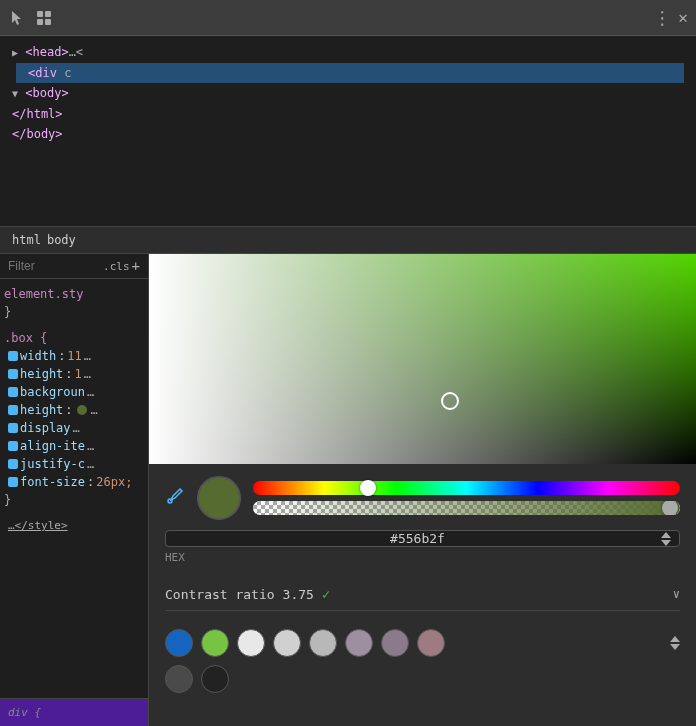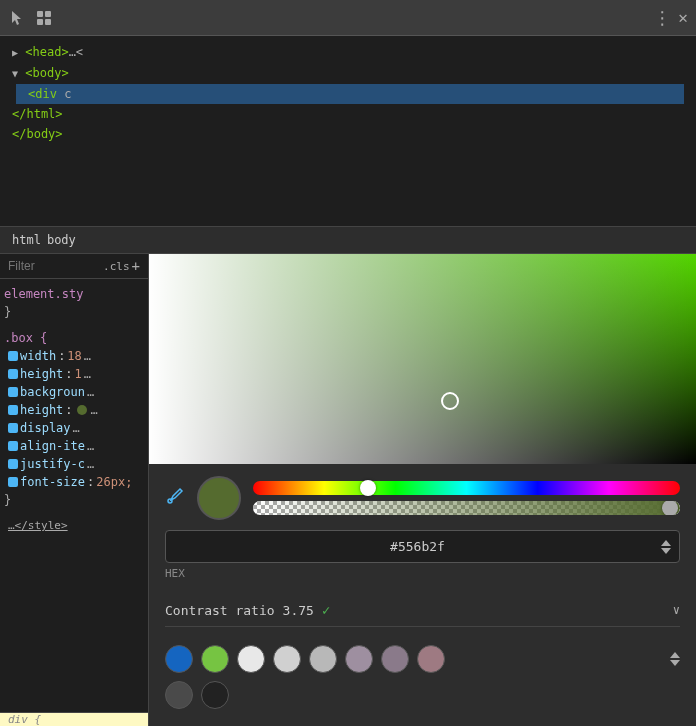--- a/index.html
+++ b/index.html
@@ -63,21 +63,21 @@
       flex-shrink: 0;
       height: 190px;
       overflow: hidden;
       position: relative;
     }
     .dom-line {
       line-height: 20px;
       white-space: nowrap;
       overflow: hidden;
     }
-    .dom-tag { color: #84cc16; }
+    .dom-tag { color: #f0abfc; }
     .dom-arrow { color: #aaa; font-size: 10px; }
     .dom-selected {
       background: #264f78;
       display: inline-block;
       width: calc(100% + 24px);
       margin-left: -12px;
       padding-left: 12px;
     }
 
     
@@ -190,25 +190,25 @@
       border-radius: 2px;
       flex-shrink: 0;
     }
     .style-prop { color: #9cdcfe; }
     .style-colon { color: #ccc; }
     .style-val { color: #ce9178; }
     .style-truncated { color: #aaa; }
 
     .agent-footer {
       border-top: 1px solid #444;
-      padding: 0 8px;
+      padding: 7px 8px;
       font-size: 11px;
       color: #888;
       font-style: italic;
-      background: #fef9c3;
+      background: #4c1d95;
       flex-shrink: 0;
     }
 
     
     .right-panel {
       flex: 1;
       background: #2d2d2d;
       display: flex;
       flex-direction: column;
       overflow: hidden;
@@ -348,21 +348,21 @@
       position: relative;
     }
     .hex-input {
       flex: 1;
       background: transparent;
       border: none;
       color: #ccc;
       outline: none;
       font-size: 13px;
       text-align: center;
-      padding: 8px 0;
+      padding: 0 0;
       font-family: monospace;
     }
     .hex-arrows {
       display: flex;
       flex-direction: column;
       gap: 2px;
       cursor: pointer;
     }
     .hex-arrow {
       width: 0;
@@ -461,31 +461,31 @@
     <div class="toolbar-spacer"></div>
     <div class="toolbar-dots">⋮</div>
     <div class="toolbar-close">✕</div>
   </div>
 
   <div class="dom-area">
     <div class="dom-line">
       <span class="dom-arrow">▶</span>
       <span class="dom-tag"> &lt;head&gt;</span><span style="color:#aaa">…&lt;</span>
     </div>
-    <div class="dom-line">
-      <span class="dom-arrow">▼</span>
-      <span class="dom-tag"> &lt;body&gt;</span>
-    </div>
     <div class="dom-line" style="padding-left:16px;">
       <span class="dom-selected">
         <span class="dom-tag">&lt;div</span>
         <span style="color:#aaa"> c</span>
       </span>
     </div>
     <div class="dom-line">
+      <span class="dom-arrow">▼</span>
+      <span class="dom-tag"> &lt;body&gt;</span>
+    </div>
+    <div class="dom-line">
       <span class="dom-tag">&lt;/html&gt;</span>
     </div>
     <div class="dom-line">
       <span class="dom-tag">&lt;/body&gt;</span>
     </div>
   </div>
 
   <div class="breadcrumb-bar">
     <span class="breadcrumb-item">html</span>
     <span class="breadcrumb-item">body</span>
@@ -509,21 +509,21 @@
           <div class="style-selector" style="color:#aaa">}</div>
         </div>
 
         <div class="style-block">
           <div class="style-selector">.box {</div>
 
           <div class="style-rule">
             <div class="style-checkbox"></div>
             <span class="style-prop">width</span>
               <span class="style-colon">:</span>
-            <span class="style-val"> 18</span>
+            <span class="style-val"> 11</span>
               <span class="style-truncated">…</span>
           </div>
           <div class="style-rule">
             <div class="style-checkbox"></div>
             <span class="style-prop">height</span>
               <span class="style-colon">:</span>
             <span class="style-val"> 1</span>
               <span class="style-truncated">…</span>
           </div>
           <div class="style-rule">

